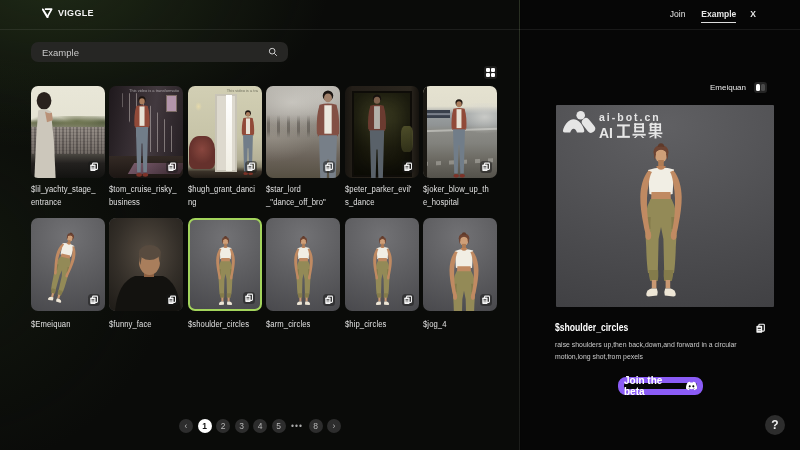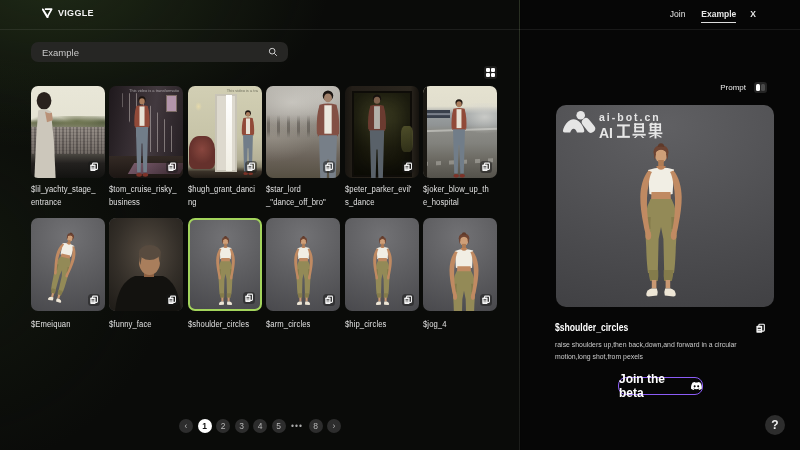--- a/index.html
+++ b/index.html
@@ -35,27 +35,27 @@
 .l1 { top:183px; } .l2 { top:318px; }
 #pager { position:absolute; left:0px; top:419px; width:520px; display:flex; justify-content:center; align-items:center; gap:4.5px; }
 .pg { width:14px; height:14px; border-radius:50%; background:#2d2d2d; color:#b8b8b8; font-size:8.5px; display:flex; align-items:center; justify-content:center; }
 .pg.act { background:#fff; color:#111; font-weight:bold; }
 .pg.dots { background:transparent; color:#aaa; letter-spacing:1px; }
 #exrow { position:absolute; right:33px; top:82px; display:flex; align-items:center; }
 #exrow span { color:#e8e8e8; font-size:8px; margin-right:8px; }
 #toggle { width:13px; height:11px; background:#242424; border-radius:3px; position:relative; }
 #toggle::before { content:""; position:absolute; left:2px; top:2px; width:4px; height:7px; background:#fff; border-radius:1.5px; }
 #toggle::after { content:""; position:absolute; right:2px; top:2px; width:4px; height:7px; background:#4a4a4a; border-radius:1.5px; }
-#excard { position:absolute; left:556px; top:105px; width:218px; height:202px; border-radius:10px; overflow:hidden;
+#excard { position:absolute; left:556px; top:105px; width:218px; height:202px; border-radius:1px; overflow:hidden;
   background:radial-gradient(150% 115% at 50% 10%, #606063 0%, #4f4f52 45%, #3b3b3e 100%); }
 #wmark { position:absolute; left:8px; top:4px; display:flex; align-items:flex-start; color:rgba(255,255,255,0.92); }
 #title { position:absolute; left:555px; top:321px; color:#fff; font-size:10.5px; font-weight:bold; transform:scaleX(0.82); transform-origin:left top; }
 #tcopy { position:absolute; left:755px; top:320px; width:11px; height:11px; }
 #desc { position:absolute; left:555px; top:339px; width:260px; color:#cbcbcb; font-size:8px; line-height:11.5px; transform:scaleX(0.86); transform-origin:left top; }
-#beta { position:absolute; left:618px; top:377px; width:85px; height:18px; border:1px solid #8b5cf6; border-radius:8px; display:flex; align-items:center; justify-content:center; color:#fff; font-size:12px; font-weight:bold; }
+#beta { position:absolute; left:618px; top:377px; width:85px; height:18px; border:6px solid #8b5cf6; border-radius:8px; display:flex; align-items:center; justify-content:center; color:#fff; font-size:10px; font-weight:bold; }
 #help { position:absolute; left:765px; top:415px; width:20px; height:20px; border-radius:50%; background:#2d2d2d; color:#f0f0f0; font-size:12px; font-weight:bold; display:flex; align-items:center; justify-content:center; }
 .tinytxt { position:absolute; top:2px; right:4px; color:rgba(255,255,255,0.5); font-size:4px; }
 .fig { position:absolute; }
 
 #t1 { background:linear-gradient(#eae7d5 0%, #e6e3d0 36%, #787c54 40%, #8b8a78 46%, #89837b 52%, #6b655d 62%, #4a463f 74%, #23211e 84%, #121210 100%); }
 #t1 .trees { position:absolute; left:0; top:33%; width:100%; height:13%; background:radial-gradient(24px 9px at 22% 55%, #5f6a43, transparent 80%), radial-gradient(36px 11px at 62% 45%, #6d7549, transparent 80%), radial-gradient(30px 10px at 96% 55%, #5a6440, transparent 80%); }
 #t1 .crowd { position:absolute; left:0; top:45%; width:100%; height:29%; background:repeating-linear-gradient(90deg, rgba(74,66,66,0.42) 0 1.5px, rgba(150,140,134,0.38) 1.5px 3.5px), repeating-linear-gradient(0deg, rgba(30,26,28,0.18) 0 1px, transparent 1px 3px), linear-gradient(#978f85, #5c564e); }
 
 #t2 { background:linear-gradient(100deg, #1f181c 0%, #342b30 30%, #443840 55%, #342b30 75%, #241d21 100%); }
 #t2 .stairs { position:absolute; left:18%; top:8%; width:72%; height:64%; background:repeating-linear-gradient(90deg, rgba(215,205,200,0.85) 0 1.5px, rgba(60,45,50,0.12) 1.5px 7px); clip-path:polygon(0 0, 28% 0, 100% 62%, 100% 100%, 40% 100%, 0 22%); opacity:0.55; }
@@ -341,21 +341,21 @@
     <div class="pg">2</div>
     <div class="pg">3</div>
     <div class="pg">4</div>
     <div class="pg">5</div>
     <div class="pg dots">•••</div>
     <div class="pg">8</div>
     <div class="pg">›</div>
   </div>
 
   <div id="exrow">
-      <span>Prompt</span>
+      <span>Emeiquan</span>
       <div id="toggle"></div>
     </div>
   <div id="excard">
     <svg id="wmark" style="position:absolute;left:6px;top:3px" width="130" height="34" viewBox="0 0 130 34">
       <g fill="#f0f0f0" opacity="0.93">
         <circle cx="18.7" cy="7.2" r="4.3"></circle>
         <path d="M2.8,24.6 L8.2,24.6 Q9.4,20.8 11.6,20.8 Q13.8,20.8 15,24.6 L20.6,24.6 Q23.2,24.6 21.8,20.8 Q19.6,14.6 14.8,12 Q11.6,10.4 8.4,12 Q3.6,14.6 1.4,20.8 Q0,24.6 2.8,24.6 Z"></path>
         <rect x="22.4" y="9.2" width="8.2" height="16.4" rx="4.1" transform="rotate(-38 26.5 17.4)"></rect>
       </g>
       <text x="37" y="12.5" fill="#f0f0f0" opacity="0.93" font-family="Liberation Sans, sans-serif" font-size="10.5" font-weight="bold" letter-spacing="2">ai-bot.cn</text>

